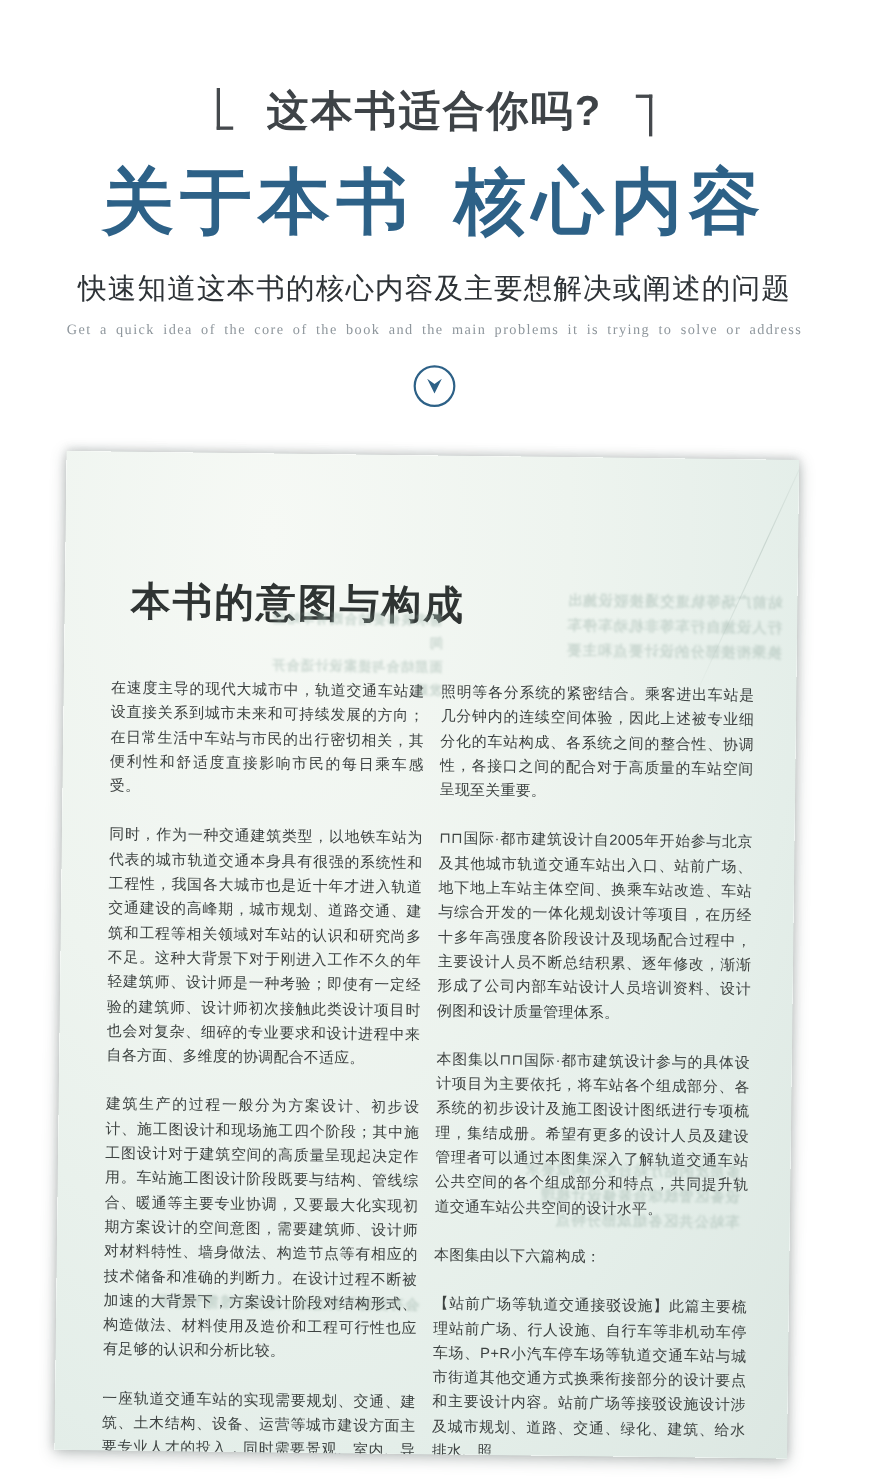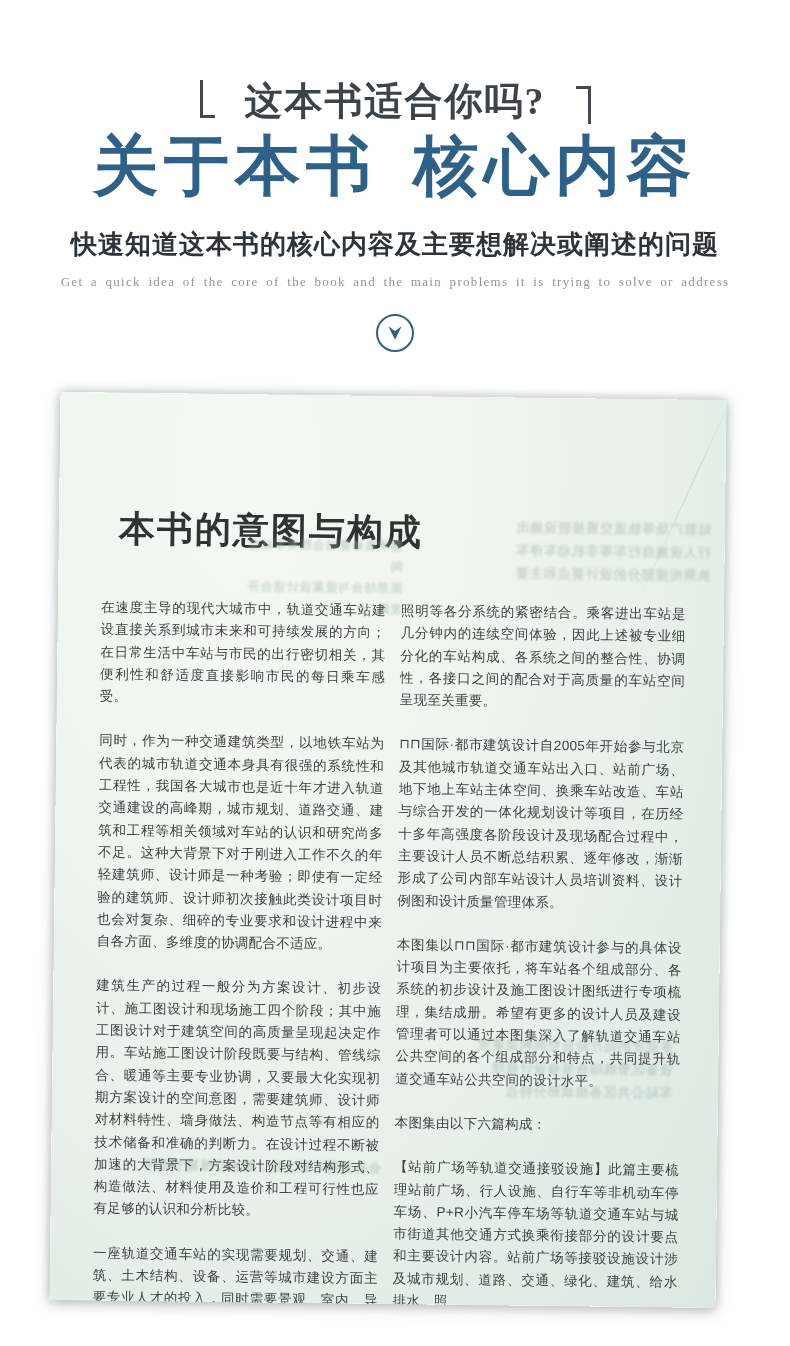--- a/index.html
+++ b/index.html
@@ -3,29 +3,29 @@
 <meta charset="utf-8">
 <style>
   * { margin:0; padding:0; box-sizing:border-box; }
   html,body { width:790px; background:#ffffff; }
   body { height:1346px; overflow:hidden; font-family:"Liberation Sans","DejaVu Sans",sans-serif; }
 
   
   .hero { width:790px; padding-top:76px; text-align:center; background:#ffffff; }
   .tagline { display:flex; align-items:center; justify-content:center; gap:30px;
              font-size:38px; font-weight:700; color:#3e4347; letter-spacing:2px;
-             font-family:Liberation Serif, serif; }
+             font-family:Liberation Sans, sans-serif; }
   .bk { display:inline-block; width:15px; height:38px; }
   .bk-l { border-left:3px solid #45494d; border-bottom:3px solid #45494d; transform:translateY(-3px); }
   .bk-r { border-right:3px solid #45494d; border-top:3px solid #45494d; transform:translateY(3px); }
-  .big-title { font-family:"Liberation Serif","DejaVu Serif",serif;
+  .big-title { margin-top:18px; font-family:"Liberation Serif","DejaVu Serif",serif;
                font-size:65px; line-height:78px; font-weight:700; color:#2d6187;
                letter-spacing:6px; word-spacing:14px; }
   .subtitle { margin-top:22px; font-family:"Liberation Serif","DejaVu Serif",serif;
-              font-size:26px; font-weight:700; color:#2e3337; letter-spacing:1px; }
+              font-size:26px; font-weight:400; color:#2e3337; letter-spacing:1px; }
   .subtitle-en { margin-top:12px; font-family:"Liberation Serif","DejaVu Serif",serif;
                  font-size:13px; font-weight:400; color:#8e969c; letter-spacing:1.3px; word-spacing:3px; }
   .arrow-wrap { margin-top:24px; display:flex; justify-content:center; }
   .arrow-circle { width:38px; height:38px; border:2px solid #2d6187; border-radius:50%;
                   display:flex; align-items:center; justify-content:center; }
 
   
   .photo { position:relative; width:790px; height:938px; margin-top:40px; background:#ffffff; }
   .paper { position:absolute; left:55px; top:4px; width:666px; height:908px;
            transform:rotate(0.7deg); transform-origin:50% 50%;

